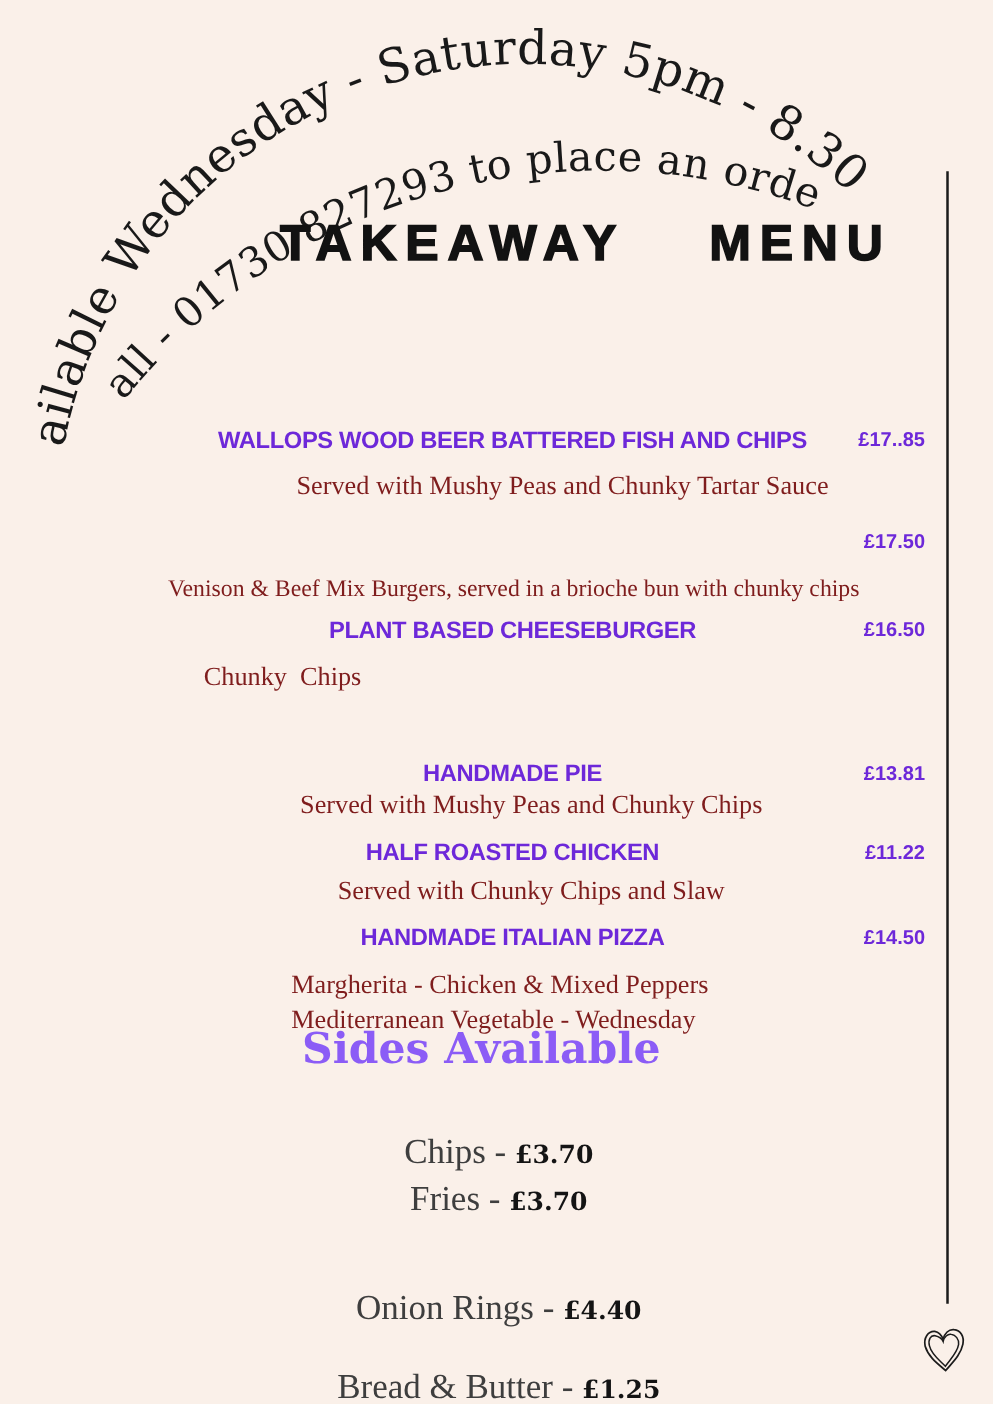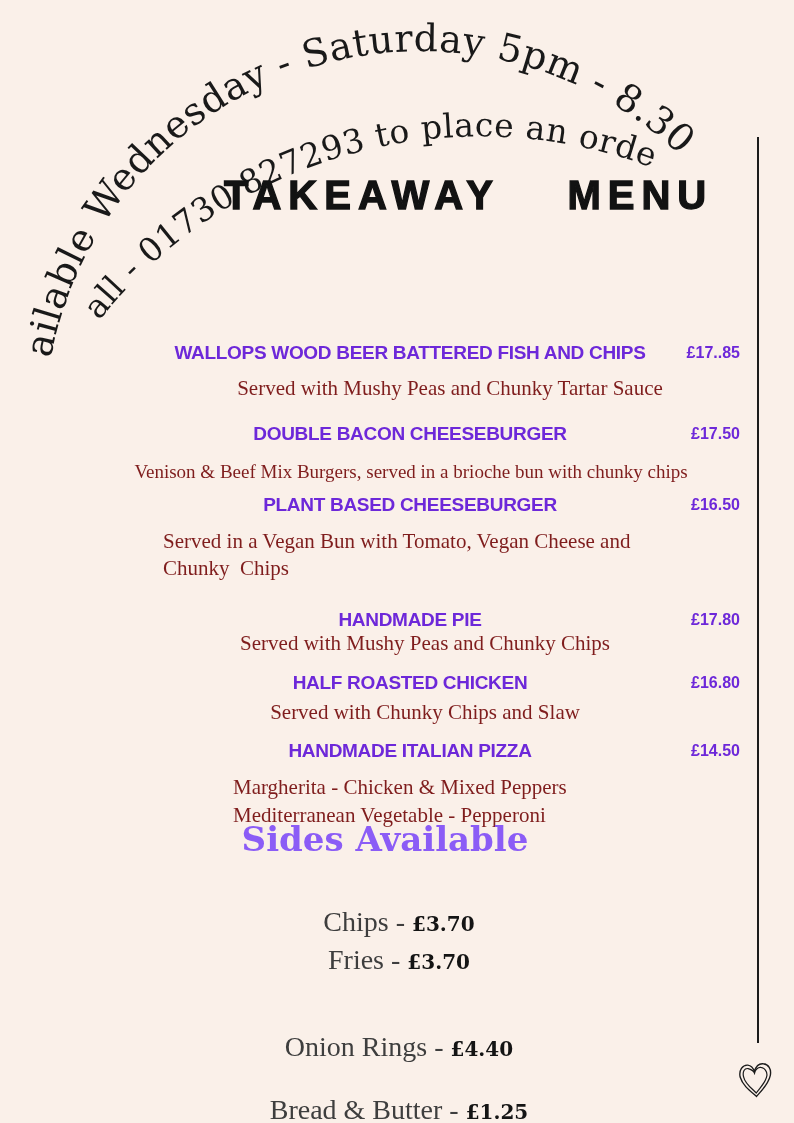--- a/index.html
+++ b/index.html
@@ -110,59 +110,57 @@
 
   <div class="menu-row r1">
     <span>WALLOPS WOOD BEER BATTERED FISH AND CHIPS</span>
     <span class="price">£17..85</span>
   </div>
   <div class="desc d1">
     <div>Served with Mushy Peas and Chunky Tartar Sauce</div>
   </div>
 
   <div class="menu-row r2">
-    <span>DOUBLE BACON CHEESEBURGER</span>
     <span class="price">£17.50</span>
   </div>
   <div class="desc d2">
     <div>Venison &amp; Beef Mix Burgers, served in a brioche bun with chunky chips</div>
   </div>
 
   <div class="menu-row r3">
     <span>PLANT BASED CHEESEBURGER</span>
     <span class="price">£16.50</span>
   </div>
   <div class="desc d3">
-    <div>Served in a Vegan Bun with Tomato, Vegan Cheese and</div>
     <div>Chunky  Chips</div>
   </div>
 
   <div class="menu-row r4">
     <span>HANDMADE PIE</span>
-    <span class="price">£17.80</span>
+    <span class="price">£13.81</span>
   </div>
   <div class="desc d4">
     <div>Served with Mushy Peas and Chunky Chips</div>
   </div>
 
   <div class="menu-row r5">
     <span>HALF ROASTED CHICKEN</span>
-    <span class="price">£16.80</span>
+    <span class="price">£11.22</span>
   </div>
   <div class="desc d5">
     <div>Served with Chunky Chips and Slaw</div>
   </div>
 
   <div class="menu-row r6">
     <span>HANDMADE ITALIAN PIZZA</span>
     <span class="price">£14.50</span>
   </div>
   <div class="desc d6">
     <div>Margherita - Chicken &amp; Mixed Peppers</div>
-    <div>Mediterranean Vegetable - Pepperoni</div>
+    <div>Mediterranean Vegetable - Wednesday</div>
   </div>
 
   <div class="sides-heading">Sides Available</div>
 
   <div class="side-row s1">
     <span>Chips</span><span> - </span><span class="sprice">£3.70</span>
   </div>
   <div class="side-row s2">
     <span>Fries</span><span> - </span><span class="sprice">£3.70</span>
   </div>

